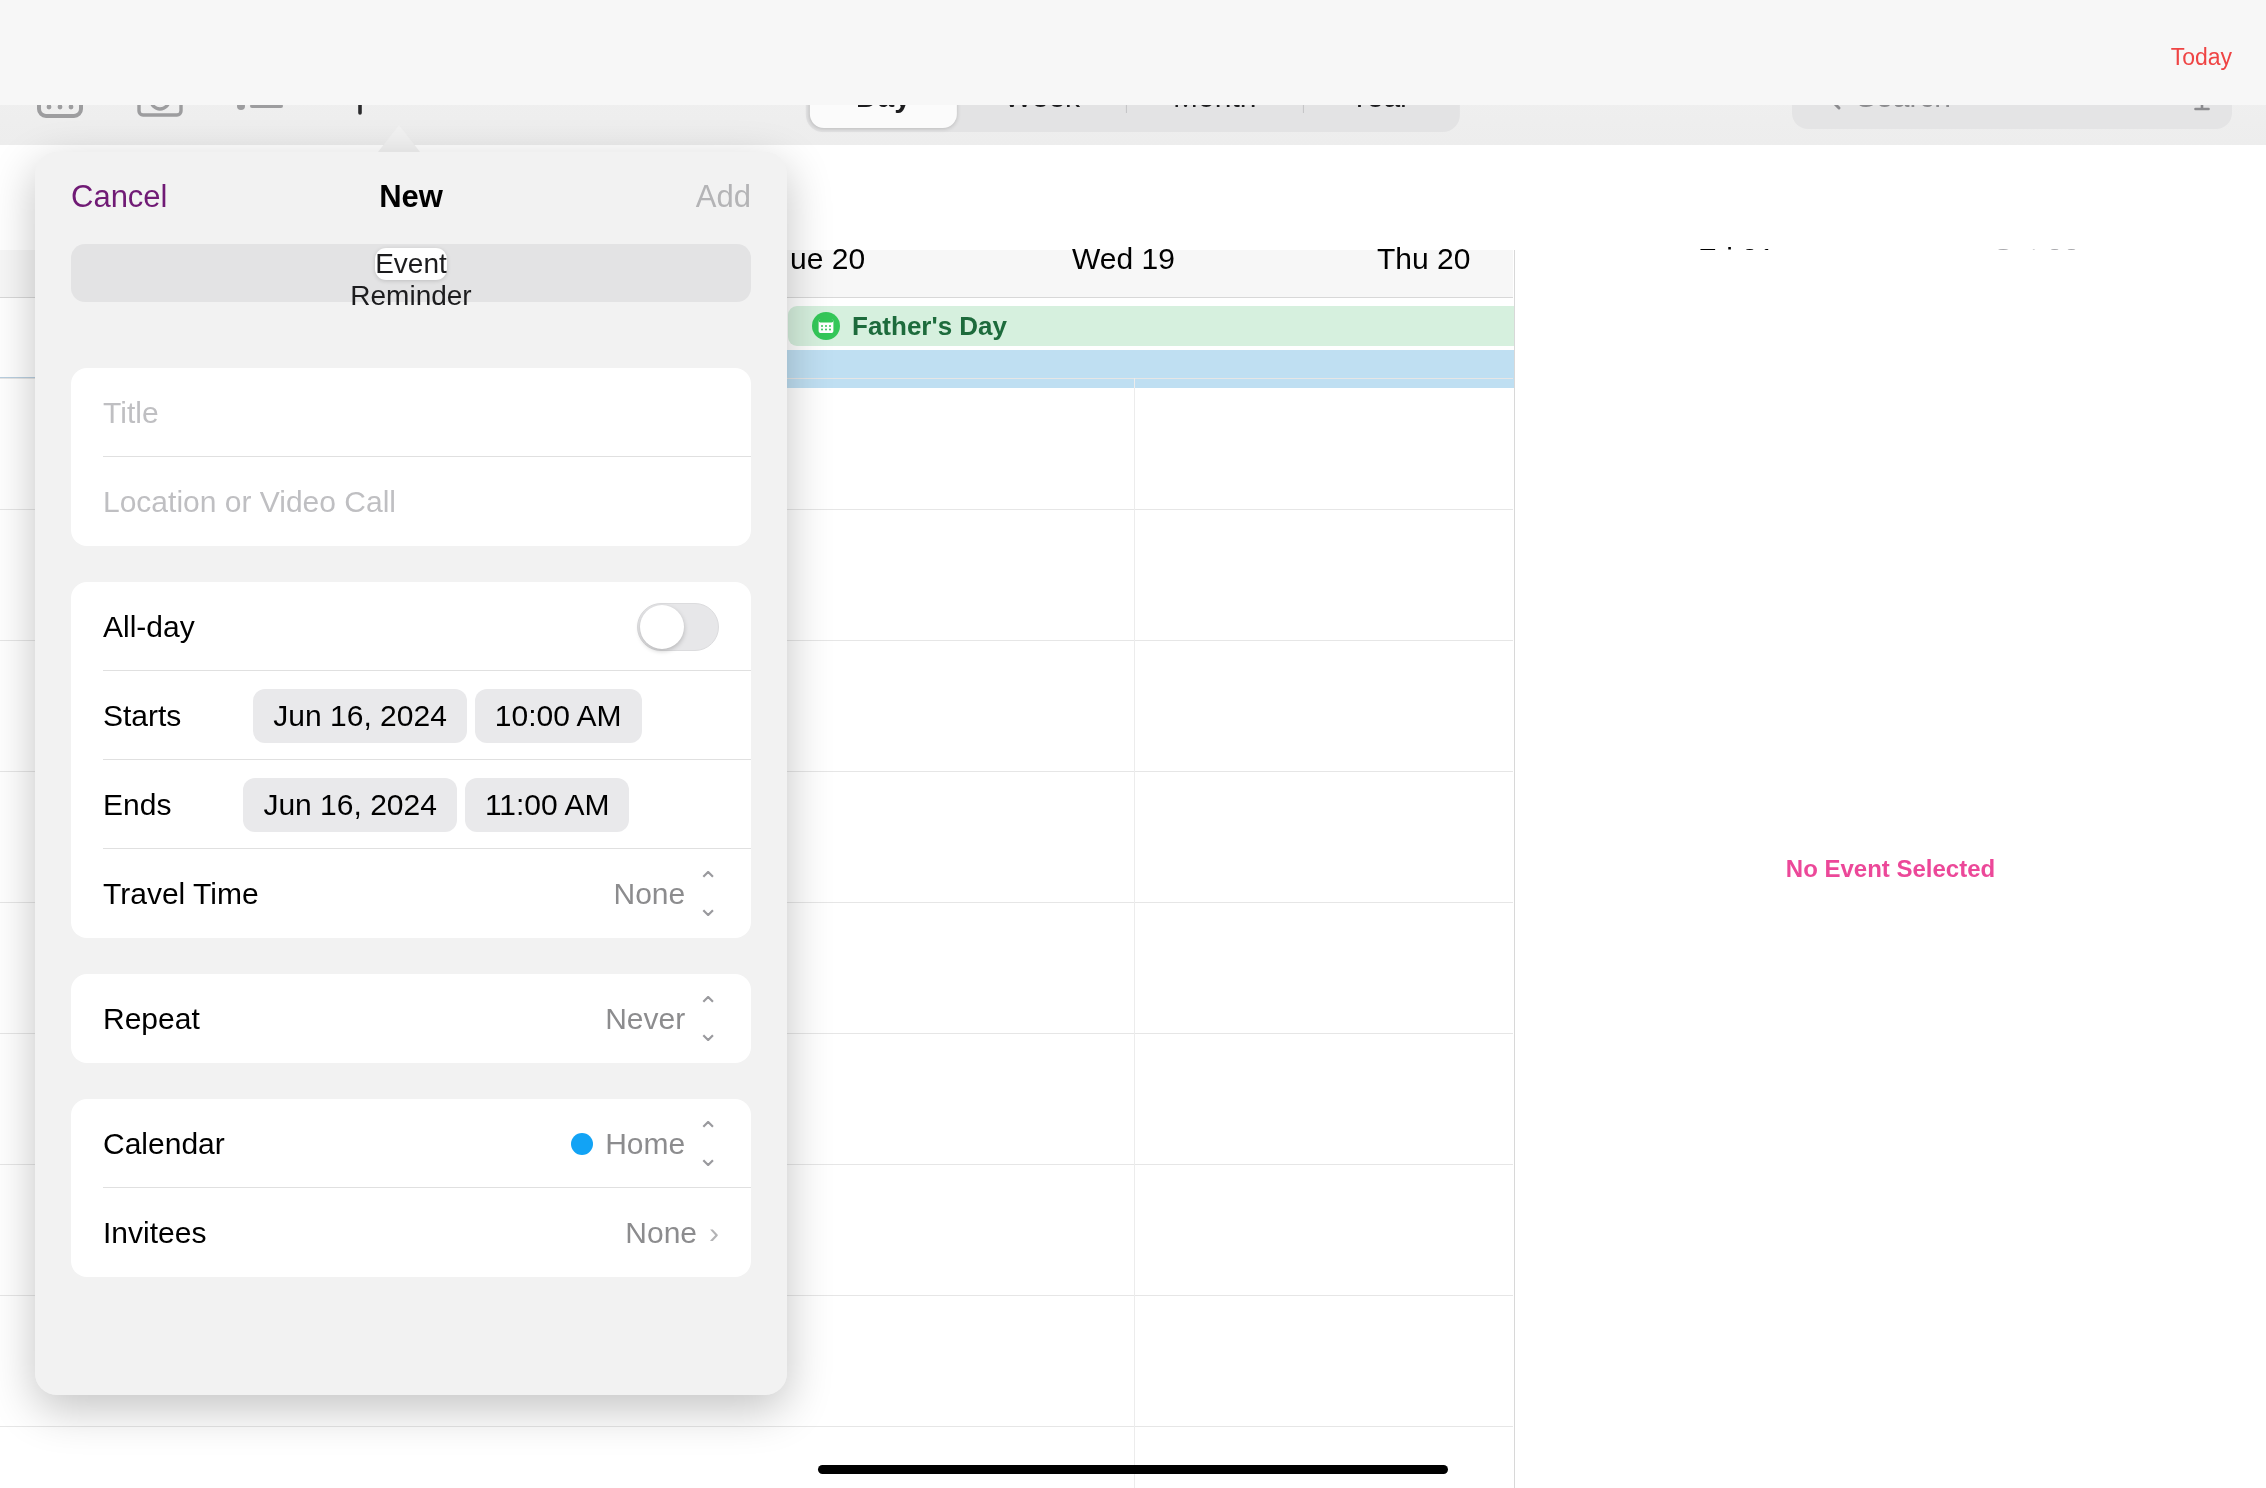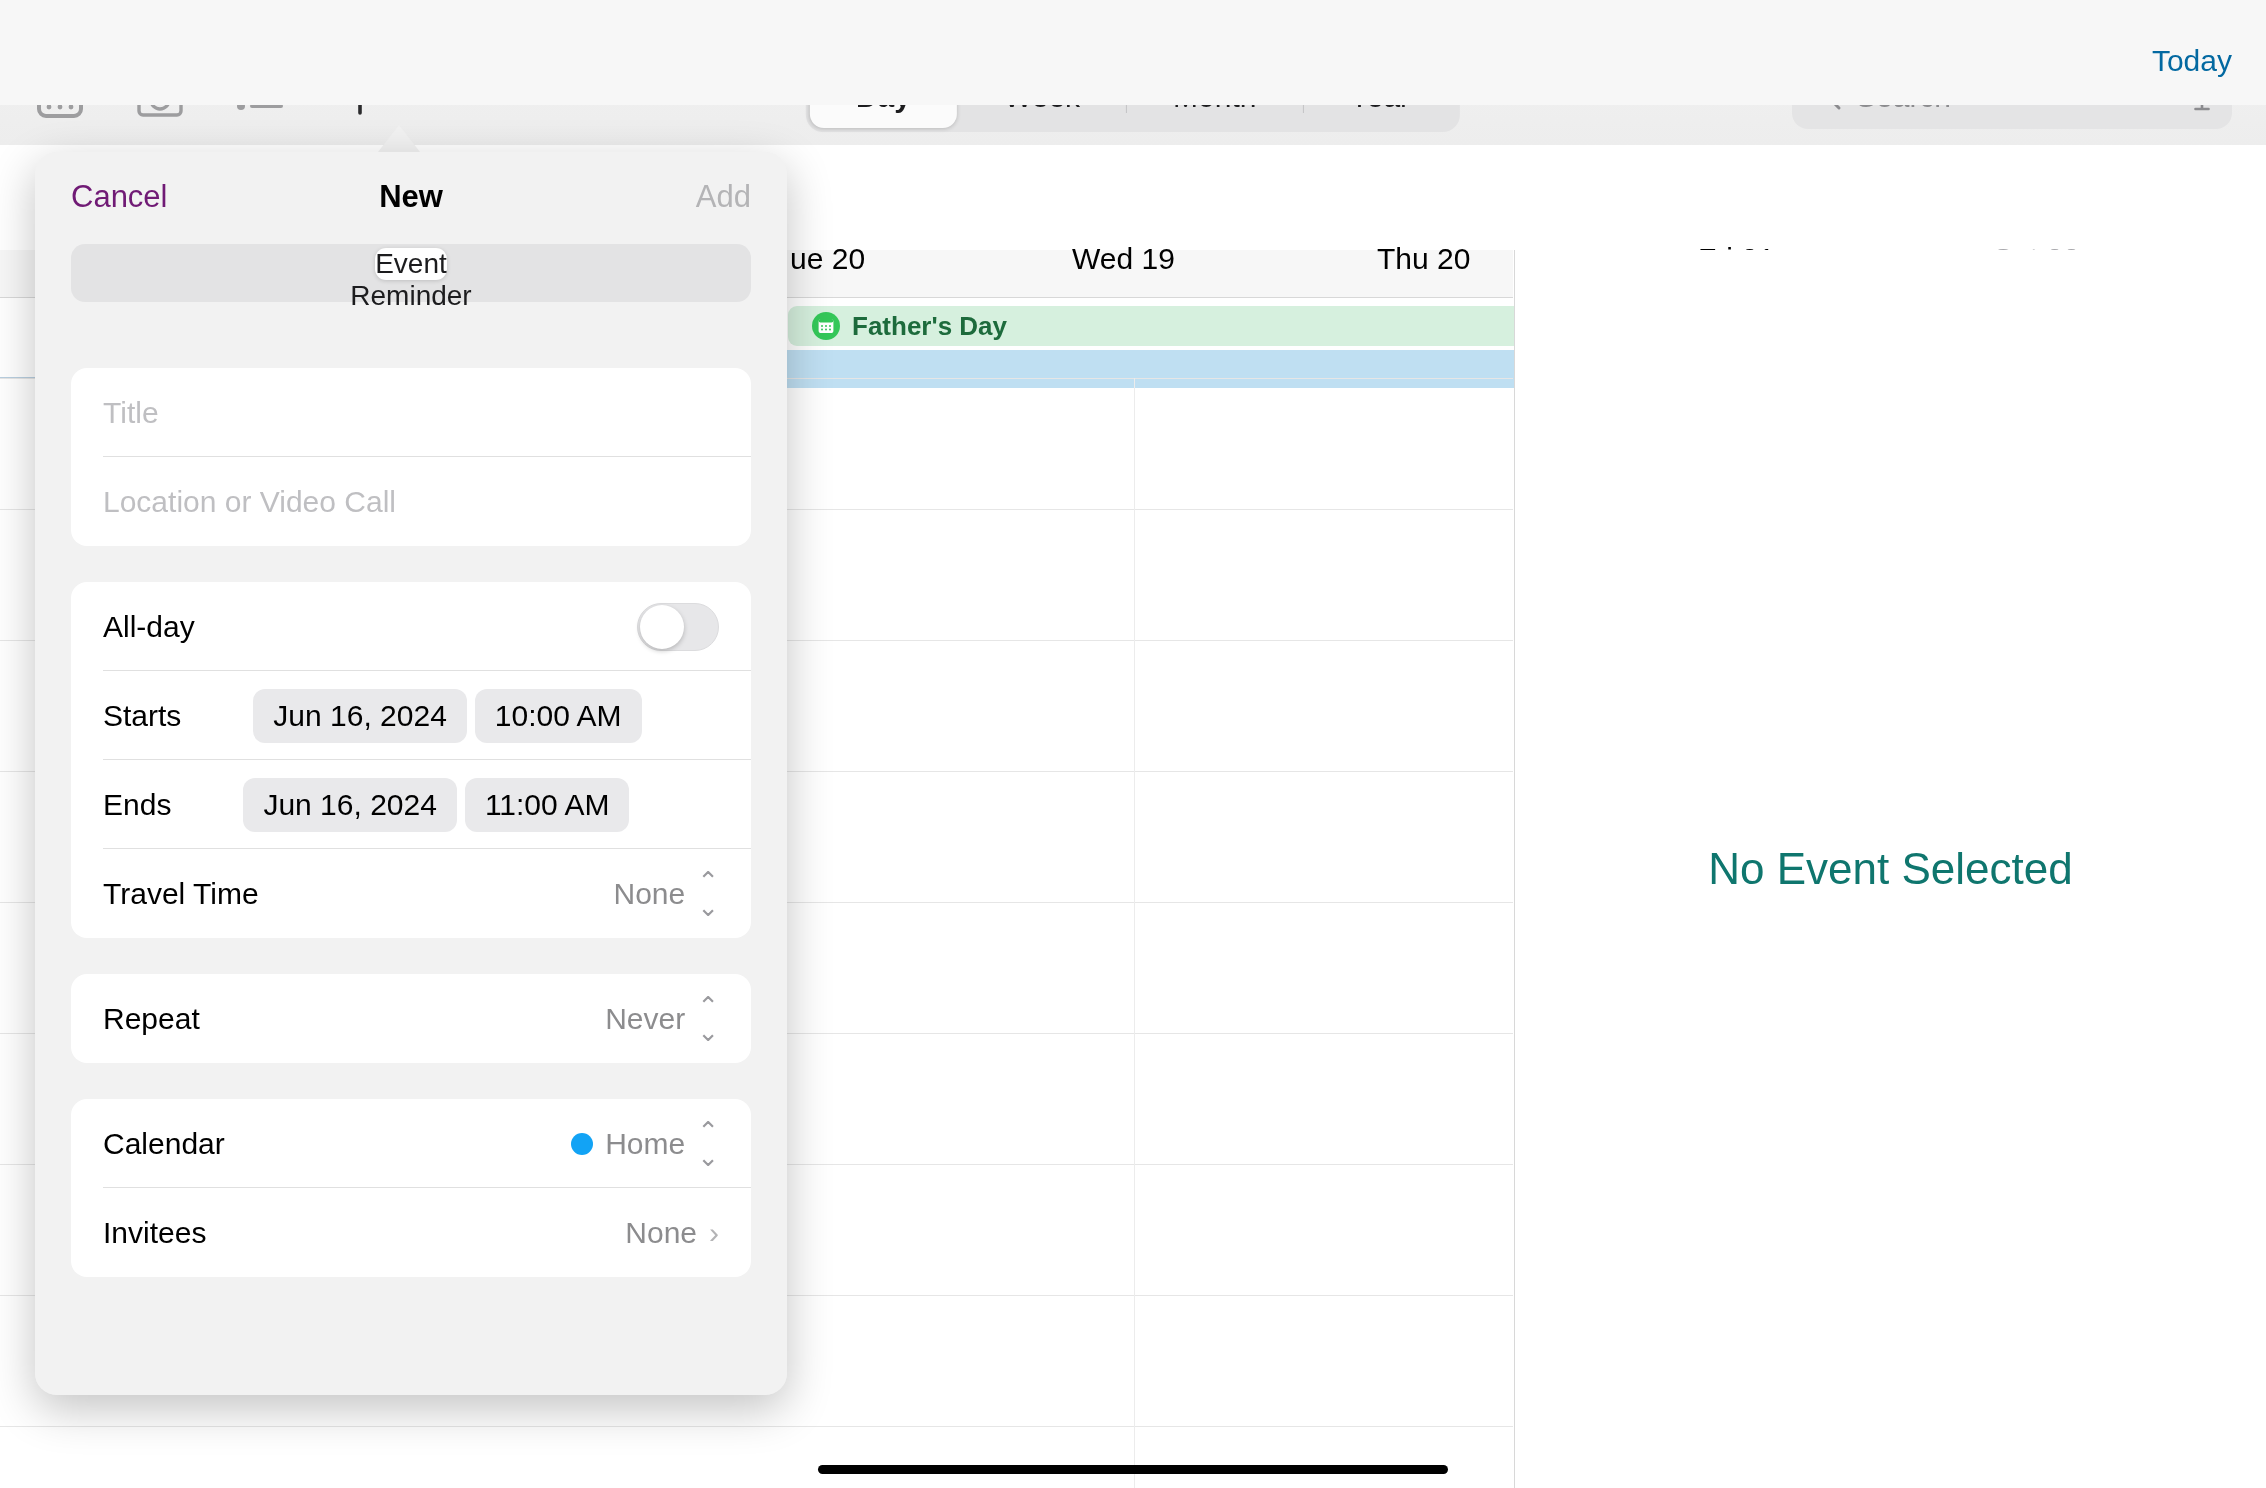--- a/index.html
+++ b/index.html
@@ -58,21 +58,21 @@
   .searchbar {
     position:absolute; right:34px; top:50%; transform:translateY(-50%);
     width:440px; height:64px; background:#e4e4e5; border-radius:16px;
     display:flex; align-items:center; padding:0 18px; gap:14px;
   }
   .search-ph { font-size:30px; color:#8b8b8e; flex:1; }
 
   
   .cal-pane { position:absolute; top:145px; left:0; width:1513px; height:1343px; background:#fff; }
   .today-row { position:absolute; top:0; left:0; width:2266px; height:105px; background:#f7f7f7; }
-  .today-btn { position:absolute; right:34px; top:44px; font-size:30px; color:#0369a1; cursor:pointer; }
+  .today-btn { position:absolute; right:34px; top:44px; font-size:23px; color:#ef4444; cursor:pointer; }
 
   .day-head {
     position:absolute; top:105px; left:0; width:1513px; height:48px;
     background:#f7f7f7; border-bottom:1px solid #d8d8d8;
   }
   .day-label { position:absolute; top:-8px; font-size:30px; color:#000; white-space:nowrap; }
   .day-label.dim { color:#a8a8ac; }
 
   .allday-zone { position:absolute; top:153px; left:0; width:1513px; height:80px; background:#fff;
     border-bottom:1px solid #b9cfe0; }
@@ -87,21 +87,21 @@
 
   .grid-rows { position:absolute; top:233px; left:0; width:1513px; height:1110px; }
   .grid-line { position:absolute; left:0; width:1513px; height:1px; background:#e6e6e6; }
   .grid-vline { position:absolute; top:0; width:1px; height:100%; background:#ececec; }
 
   .right-pane {
     position:absolute; top:250px; left:1514px; width:752px; height:1238px; background:#fff;
     border-left:1px solid #d8d8d8;
     display:flex; align-items:center; justify-content:center;
   }
-  .no-event { font-size:44px; font-weight:normal; color:#0f766e; }
+  .no-event { font-size:24px; font-weight:bold; color:#ec4899; }
 
   .home-indicator { position:absolute; bottom:14px; left:50%; transform:translateX(-50%);
     width:630px; height:9px; background:#000; border-radius:5px; }
 
   
   .popover {
     position:absolute; left:35px; top:152px; width:752px; height:1243px;
     background:#f2f2f2; border-radius:22px; overflow:hidden;
     box-shadow:0 14px 46px rgba(0,0,0,.24);
   }

